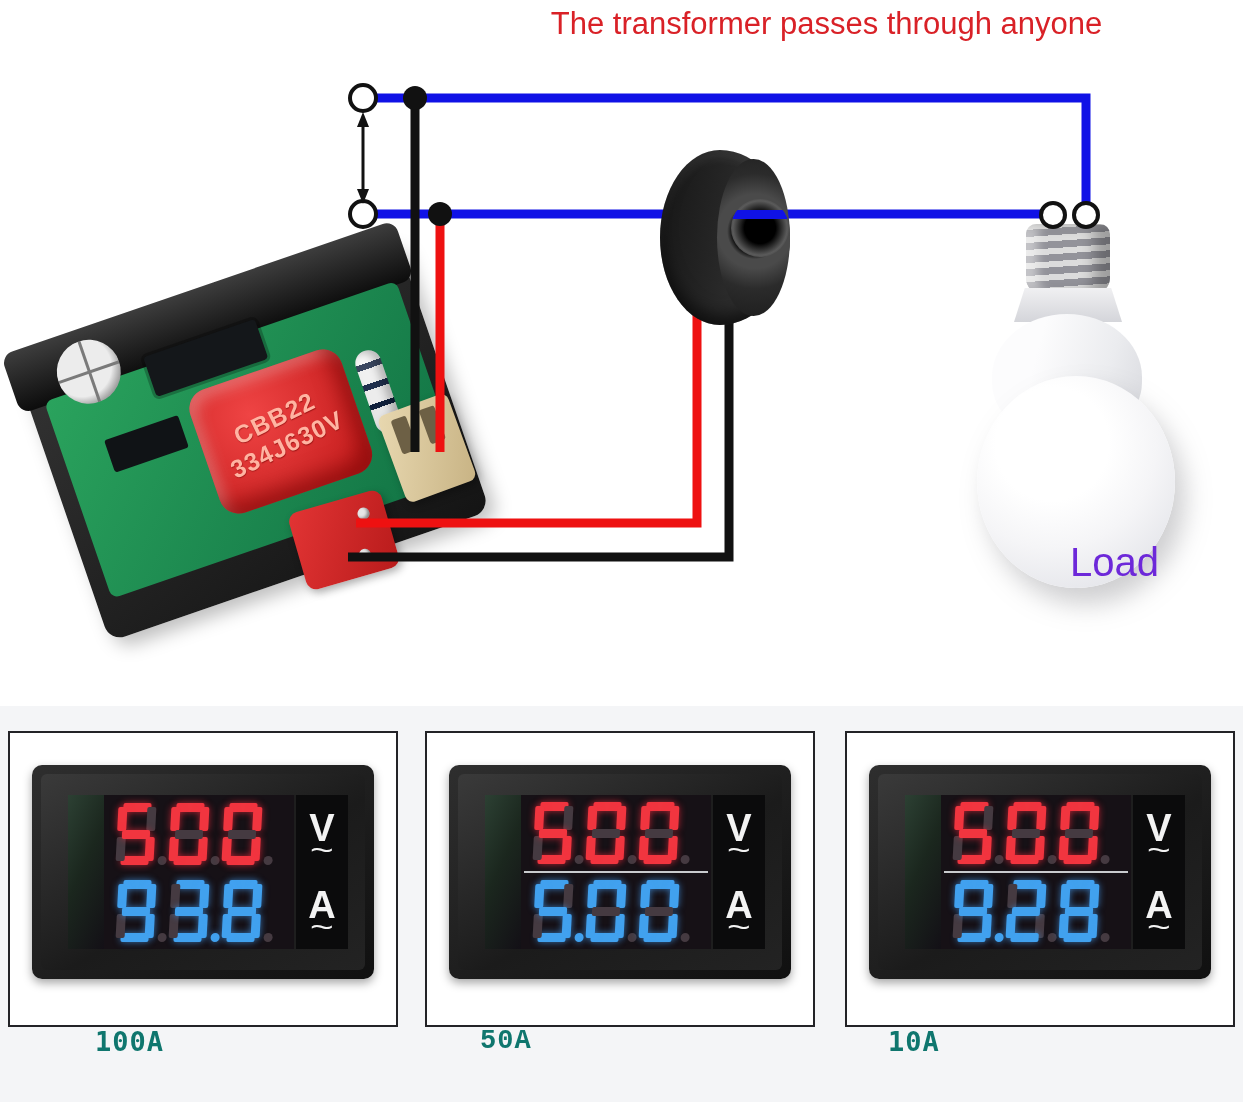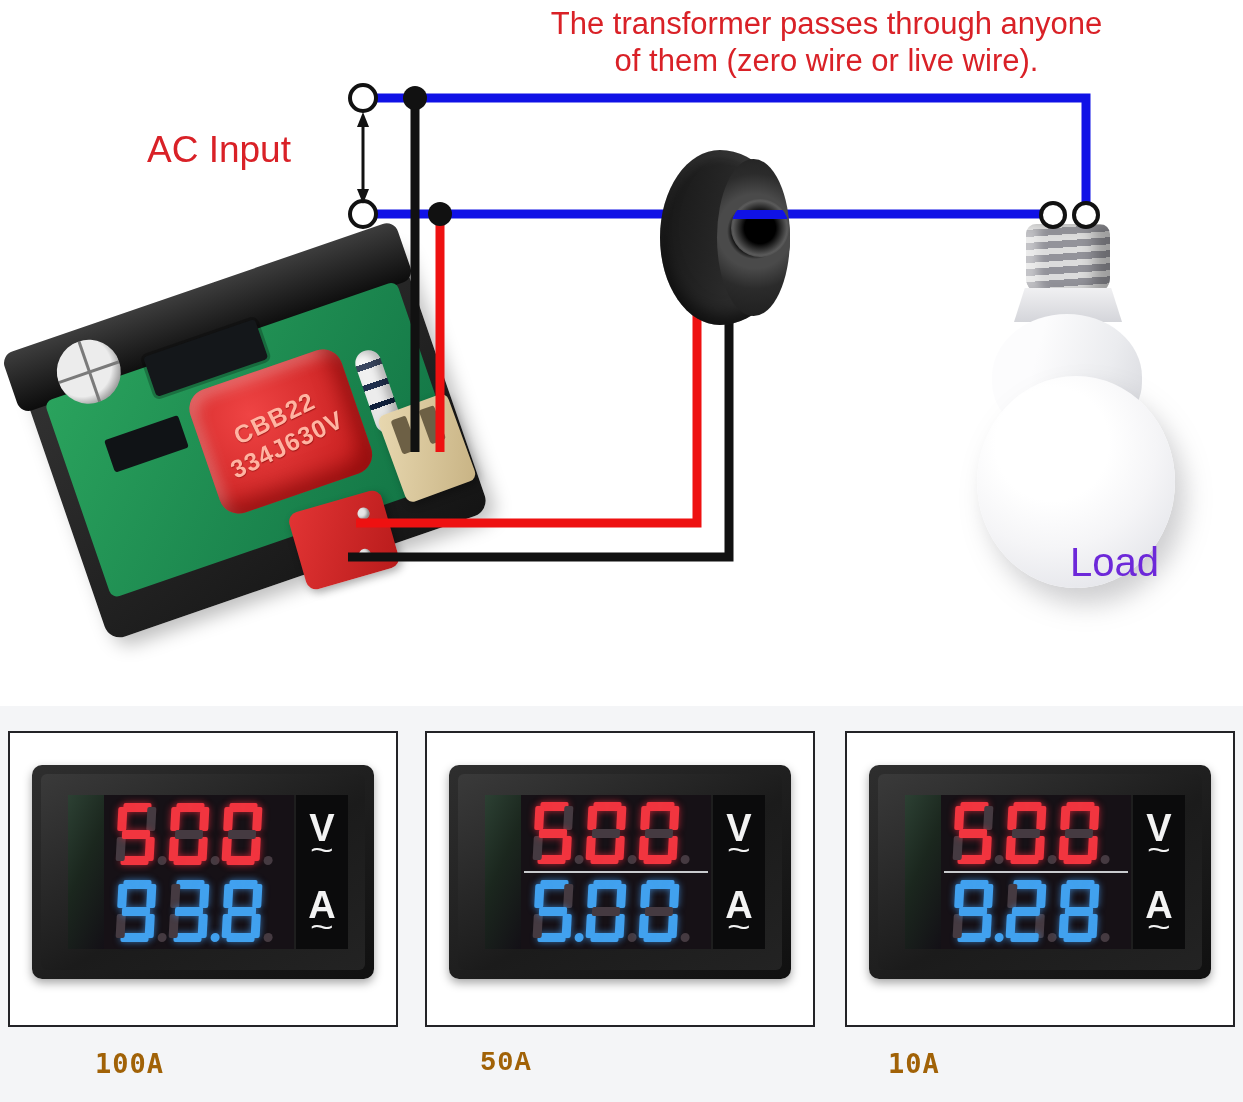--- a/index.html
+++ b/index.html
@@ -115,35 +115,33 @@
   .seg{position:absolute;background:#453a41;border-radius:2px;}
   .seg-a,.seg-g,.seg-d{left:5px;right:5px;height:9px;}
   .seg-a{top:0;} .seg-d{bottom:0;} .seg-g{top:50%;margin-top:-4.5px;}
   .seg-b,.seg-c,.seg-e,.seg-f{width:9px;height:calc(50% - 7px);}
   .seg-b{right:0;top:4px;} .seg-c{right:0;bottom:4px;}
   .seg-f{left:0;top:4px;} .seg-e{left:0;bottom:4px;}
   .seg.dp{right:-13px;bottom:0;width:9px;height:9px;border-radius:50%;}
   .row-red .seg.lit{background:#f1353f;box-shadow:0 0 7px rgba(255,45,65,.65);}
   .row-blue .seg.lit{background:#41a1ee;box-shadow:0 0 7px rgba(70,165,255,.65);}
 
-  .caption{position:absolute;top:1048px;font-family:"DejaVu Sans Mono",monospace;font-weight:bold;
-           font-size:27px;color:#a16207;letter-spacing:1px;z-index:2;}
+  .caption{position:absolute;top:1026px;font-family:"DejaVu Sans Mono",monospace;font-weight:bold;
+           font-size:27px;color:#0f766e;letter-spacing:1px;z-index:2;}
   .cp1{left:95px;} .cp2{left:480px;font-family:Liberation Mono, monospace;} .cp3{left:888px;}
 </style>
 </head>
 <body>
 
 <div class="canvas">
 
   <div class="abs title">
     <div>The transformer passes through anyone</div>
-    <div>of them (zero wire or live wire).</div>
-  </div>
-
-  <div class="abs lbl-ac">AC Input</div>
+  </div>
+
   <div class="abs lbl-load">Load</div>
 
   <div class="abs module">
     <div class="mod-case"></div>
     <div class="mod-topbar"></div>
     <div class="mod-pcb"></div>
     <div class="mod-ecap"></div>
     <div class="mod-ic"></div>
     <div class="mod-ic2"></div>
     <div class="mod-redcap">

